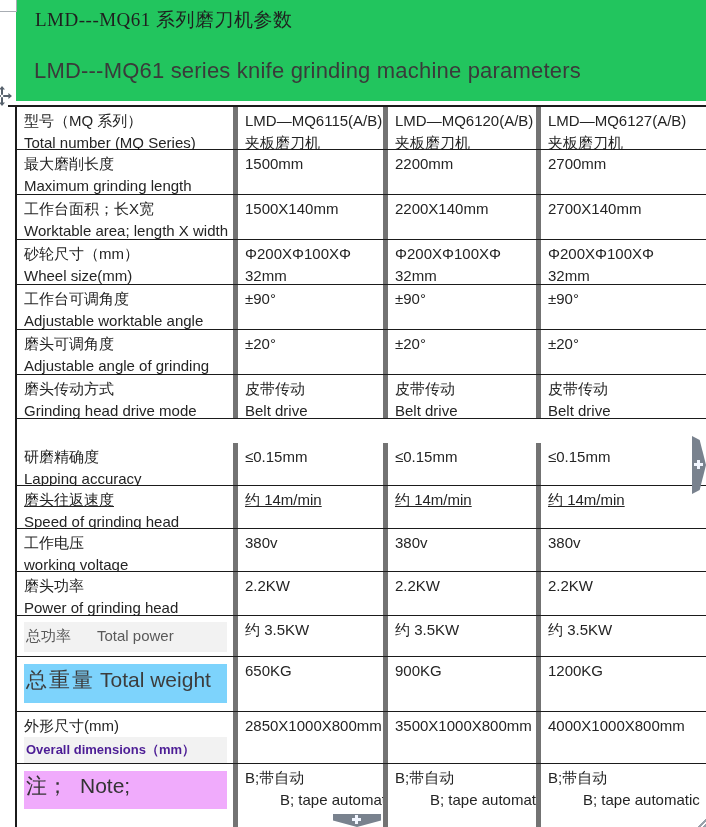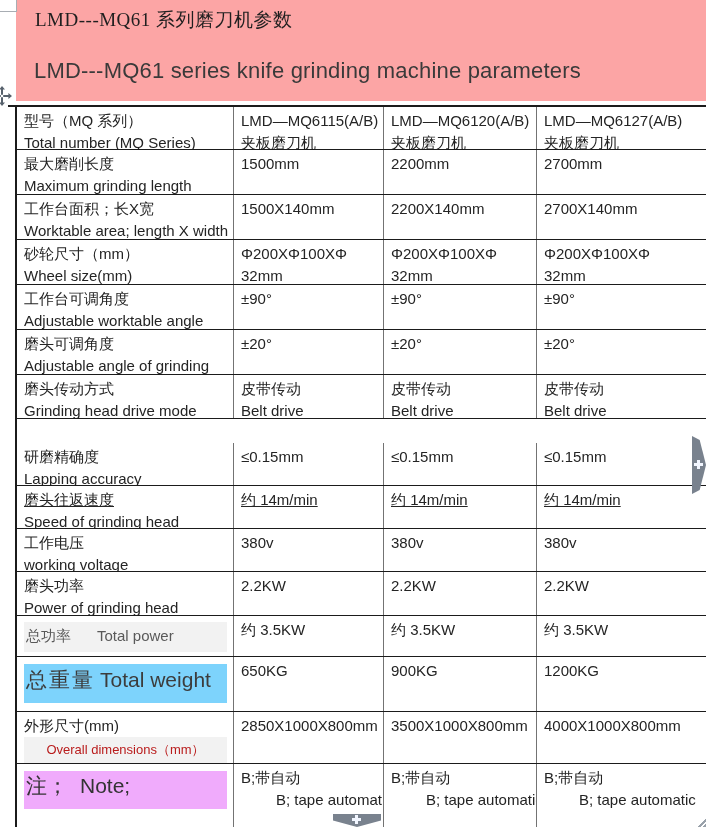--- a/index.html
+++ b/index.html
@@ -3,21 +3,21 @@
 <meta charset="utf-8">
 <style>
   html,body{margin:0;padding:0;}
   body{
     width:706px;height:827px;position:relative;overflow:hidden;
     background:#ffffff;
     font-family:"Liberation Sans","DejaVu Sans",sans-serif;
     color:#242424;
   }
   
-  .title-block{position:absolute;left:16px;top:0;width:690px;height:101px;background:#fca5a5;}
+  .title-block{position:absolute;left:16px;top:0;width:690px;height:101px;background:#22c55e;}
   .title-zh{
     position:absolute;left:19px;top:7px;
     font-family:"Liberation Serif","DejaVu Serif",serif;
     font-size:19px;color:#1f1f1f;letter-spacing:.5px;white-space:nowrap;
   }
   .title-en{
     position:absolute;left:18px;top:58px;
     font-size:22px;color:#3a3a3a;letter-spacing:.2px;white-space:nowrap;
   }
   .top-rule{position:absolute;left:8px;top:105px;width:698px;height:2px;background:#1b1b1b;}
@@ -28,34 +28,34 @@
   .grind-table{
     position:absolute;left:15px;top:105px;width:695px;
     border:2px solid #1b1b1b;background:#fff;box-sizing:border-box;
   }
   .row{display:flex;border-bottom:1px solid #1b1b1b;box-sizing:border-box;}
   .row:last-child{border-bottom:none;}
   .cell{
     box-sizing:border-box;padding:3px 6px 0 7px;
     font-size:15px;line-height:22px;color:#242424;overflow:hidden;
   }
-  .cell + .cell{border-left:1px solid #737373;}
+  .cell + .cell{border-left:5px solid #737373;}
   .c0{width:216px;}.c1{width:150px;}.c2{width:153px;}.c3{flex:1;}
   .zh,.en{display:block;white-space:nowrap;}
   .vline{white-space:nowrap;}
 
   
   .row-power .label-wrap{display:block;background:#f2f2f2;color:#595959;margin-top:3px;padding:3px 2px 5px 2px;}
   .row-power .zh,.row-power .en{display:inline;}
   .row-power .en{margin-left:26px;text-align:right;}
   .row-weight .label-wrap{display:block;background:#7dd3fc;color:#3c3c3c;font-size:21px;margin-top:4px;padding:5px 2px 12px 2px;}
   .row-weight .zh,.row-weight .en{display:inline;}
   .row-weight .zh{letter-spacing:2px;}
   .row-weight .en{margin-left:5px;}
-  .row-dims .en{background:#f2f2f2;font-weight:normal;font-size:13px;padding:2px 2px 6px 2px;color:#b91c1c;text-align:center;}
+  .row-dims .en{background:#f2f2f2;font-weight:bold;font-size:13px;padding:2px 2px 6px 2px;color:#4c1d95;}
   .row-note .label-wrap{display:block;background:#f0abfc;color:#333;font-size:21px;margin-top:4px;padding:4px 2px;height:38px;box-sizing:border-box;}
   .row-note .zh,.row-note .en{display:inline;}
   .row-note .en{margin-left:12px;}
   .row-note .vline2{padding-left:7px;margin-left:28px;}
 
   
   .scroll-right{
     position:absolute;left:692px;top:436px;width:14px;height:58px;background:#79828e;
     clip-path:polygon(0 0,55% 7%,100% 50%,55% 93%,0 100%);
   }

